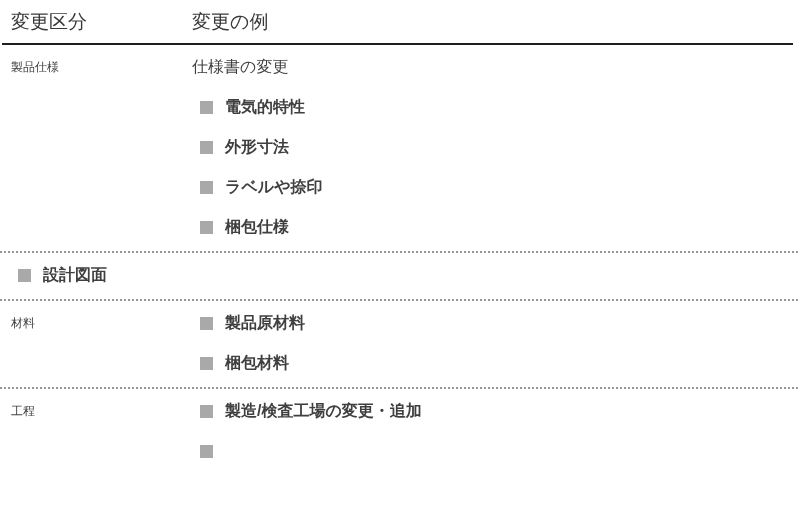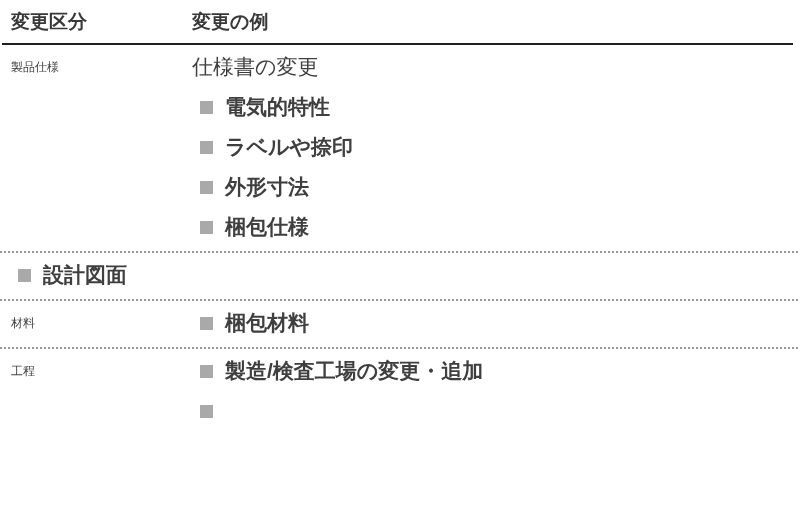--- a/index.html
+++ b/index.html
@@ -15,21 +15,21 @@
   .doc-table {
     width: 800px;
     box-sizing: border-box;
   }
   
   .header-row {
     display: flex;
     height: 43px;
     align-items: center;
     font-size: 19px;
-    font-weight: bold;
+    font-weight: normal;
     color: #383838;
   }
   .col1 {
     width: 182px;
     padding-left: 11px;
     box-sizing: border-box;
     flex: 0 0 182px;
   }
   .col2 {
     flex: 1;
@@ -62,21 +62,21 @@
   }
   .examples {
     flex: 1;
     padding-left: 10px;
     box-sizing: border-box;
   }
   .ex-row {
     height: 40px;
     display: flex;
     align-items: center;
-    font-size: 21px;
+    font-size: 16px;
     white-space: nowrap;
     color: #3f3f3f;
   }
   .ex-row.bulleted {
     padding-left: 8px;
     font-weight: bold;
   }
   .bullet-square {
     width: 13px;
     height: 13px;
@@ -102,25 +102,25 @@
     <div class="examples">
       <div class="ex-row">
         <span>仕様書の変更</span>
       </div>
       <div class="ex-row bulleted">
         <span class="bullet-square"></span>
         <span>電気的特性</span>
       </div>
       <div class="ex-row bulleted">
         <span class="bullet-square"></span>
-        <span>ラベルや捺印</span>
+        <span>外形寸法</span>
       </div>
       <div class="ex-row bulleted">
         <span class="bullet-square"></span>
-        <span>外形寸法</span>
+        <span>ラベルや捺印</span>
       </div>
       <div class="ex-row bulleted">
         <span class="bullet-square"></span>
         <span>梱包仕様</span>
       </div>
     </div>
   </div>
 
   <div class="dotted-rule"></div>
 
@@ -133,20 +133,24 @@
     </div>
   </div>
 
   <div class="dotted-rule"></div>
 
   <div class="section">
     <div class="sec-cat">材料</div>
     <div class="examples">
       <div class="ex-row bulleted">
         <span class="bullet-square"></span>
+        <span>製品原材料</span>
+      </div>
+      <div class="ex-row bulleted">
+        <span class="bullet-square"></span>
         <span>梱包材料</span>
       </div>
     </div>
   </div>
 
   <div class="dotted-rule"></div>
 
   <div class="section">
     <div class="sec-cat">工程</div>
     <div class="examples">

